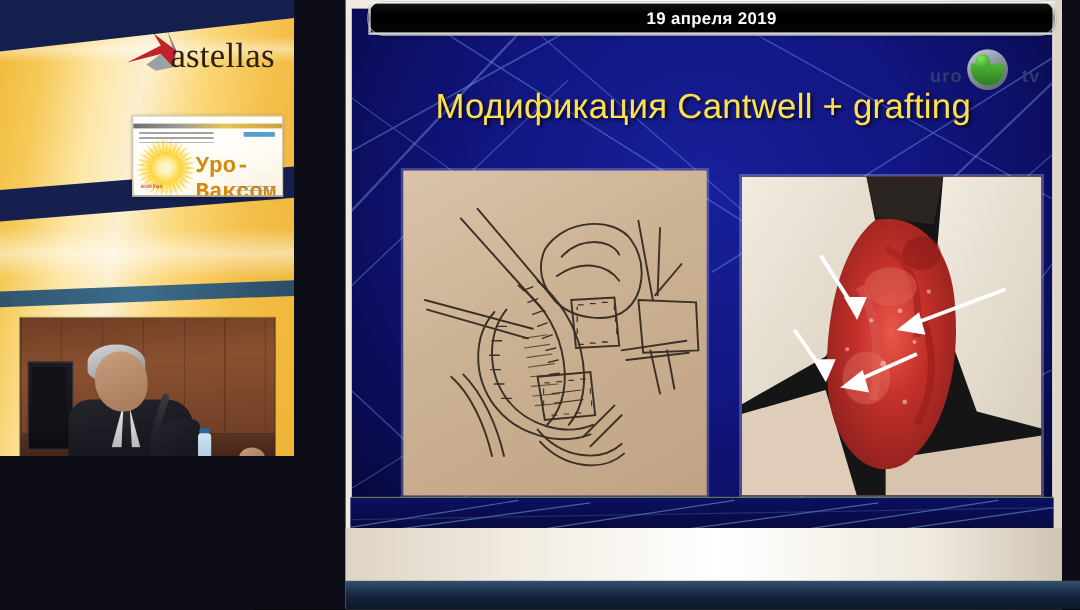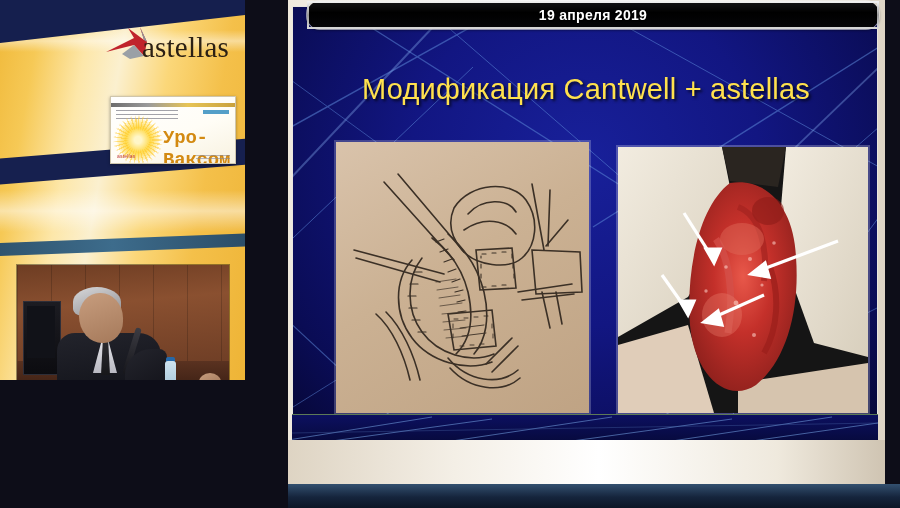--- a/index.html
+++ b/index.html
@@ -229,22 +229,29 @@
         <path d="M-20 60 L200 220" stroke-width=".9"></path>
         <path d="M320 434 L586 300" stroke-width=".9"></path>
         <path d="M0 400 L160 300" stroke-width=".9"></path>
       </g>
       <g stroke="#7fa6e8" fill="none" opacity="0.4">
         <path d="M-20 190 L140 20" stroke-width="2"></path>
         <path d="M586 60 L430 210" stroke-width="1.8"></path>
       </g>
     </svg>
 
-
-    <div id="slide-title" class="nosel">Модификация Cantwell + astellas</div>
+    <div id="urotv-logo">
+      <div id="urotv-uro" class="nosel">uro</div>
+      <div id="urotv-sphere"></div>
+      <div id="urotv-sphere-green"></div>
+      <div id="urotv-dot"></div>
+      <div id="urotv-tv" class="nosel">tv</div>
+    </div>
+
+    <div id="slide-title" class="nosel">Модификация Cantwell + grafting</div>
 
     <div id="illustration-panel">
       <svg id="illustration-svg" width="253" height="271" viewBox="0 0 253 271">
         <g stroke="#3b3026" fill="none" stroke-width="1.6" stroke-linecap="round">
 
           <path d="M48 40 L118 118"></path>
           <path d="M62 32 L128 110"></path>
           <path d="M18 108 L108 132"></path>
           <path d="M20 116 L104 140"></path>
           <path d="M196 42 L208 108"></path>

